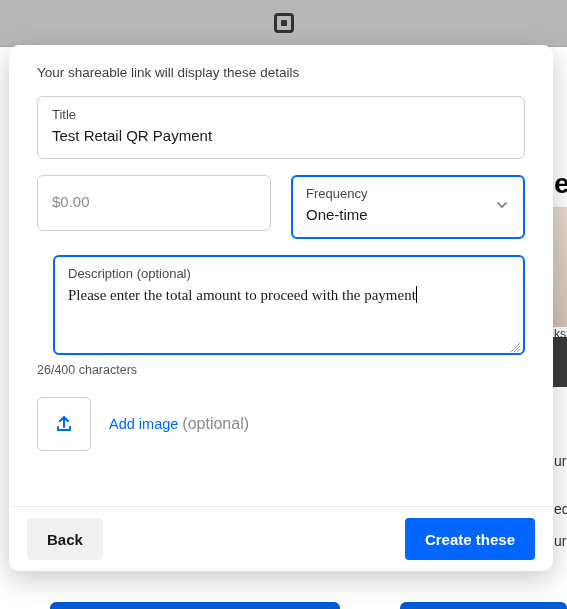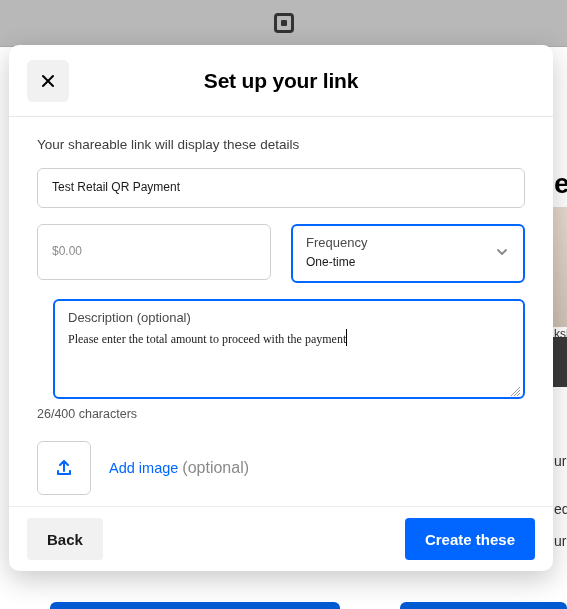--- a/index.html
+++ b/index.html
@@ -72,21 +72,21 @@
   .modal-body::-webkit-scrollbar { width: 14px; }
   .modal-body::-webkit-scrollbar-track { background:#efefef; }
   .modal-body::-webkit-scrollbar-thumb { background:#c7c7c7; border-radius:2px; }
   .helper-text { font-size: 13.5px; color:#3d3d3d; margin-bottom: 16px; }
   .field {
     border:1px solid #cfcfcf; border-radius:6px; background:#fff;
     padding: 10px 14px 12px; position:relative;
   }
   .field.focused { border:2px solid #0066ff; padding:9px 13px 11px; }
   .field-label { font-size:13px; color:#4a4a4a; margin-bottom:4px; display:block;}
-  .field-value { font-size:12px; color:#1a1a1a; line-height:1.35; }
+  .field-value { font-size:15px; color:#1a1a1a; line-height:1.35; }
   .field-placeholder { color:#8a8a8a; }
   .row { display:flex; gap:20px; margin-top:16px;}
   .row .field { flex:1; }
   .amount-field { display:flex; align-items:center; height:56px;text-align:center;}
   .dropdown-chevron { position:absolute; right:14px; top:50%; transform:translateY(-50%); color:#8a8a8a;}
   .desc-field { margin-top:16px; min-height:100px; resize: both; margin-left: 16px; }
   .desc-field .field-value { min-height:54px; white-space:pre-wrap;font-family:Liberation Serif, serif;}
   .cursor { display:inline-block; width:0; height:17px; border-left:1px solid #000; vertical-align:-3px;}
   .resize-handle { position:absolute; right:2px; bottom:2px; width:12px; height:12px; }
   .resize-handle svg { width:12px; height:12px; color:#9a9a9a;}
@@ -121,34 +121,27 @@
   <span class="bg-text" style="left:554px; top:280px; font-size:12px;">ksh</span>
   <span class="bg-text" style="left:554px; top:406px;">ur</span>
   <span class="bg-text" style="left:554px; top:454px;">ed</span>
   <span class="bg-text" style="left:554px; top:486px;">ur</span>
   <div class="bg-card-left">Create a link</div>
   <div class="bg-card-right">Create buy l</div>
 </div>
 
 <div class="modal">
 
-  <div class="modal-header">
-    <div class="close-btn">
-      <svg viewBox="0 0 16 16">
-          <path d="M3 3 L13 13 M13 3 L3 13" stroke="#000" stroke-width="2" stroke-linecap="round" fill="none"></path>
-        </svg>
-    </div>
-    <div class="modal-title">Set up your link</div>
-  </div>
 
   <div class="modal-body-wrap">
     <div class="modal-body">
       <div class="helper-text">Your shareable link will display these details</div>
 
       <div class="field">
+        <span class="field-label">Title</span>
         <div class="field-value">Test Retail QR Payment</div>
       </div>
 
       <div class="row">
         <div class="field amount-field">
           <span class="field-value field-placeholder">$0.00</span>
         </div>
         <div class="field focused">
           <span class="field-label">Frequency</span>
           <div class="field-value">One-time</div>

